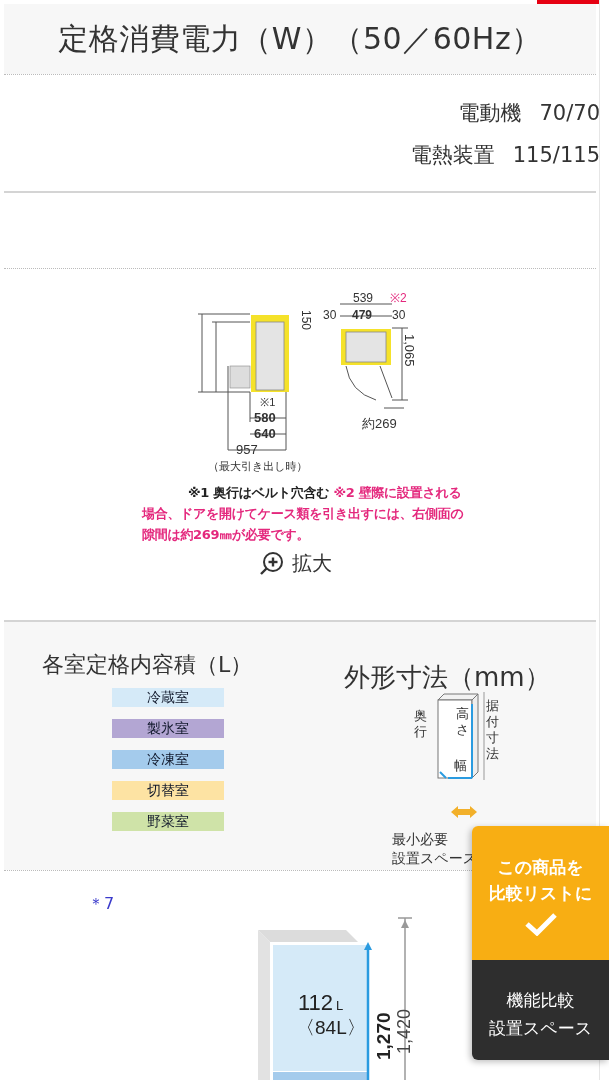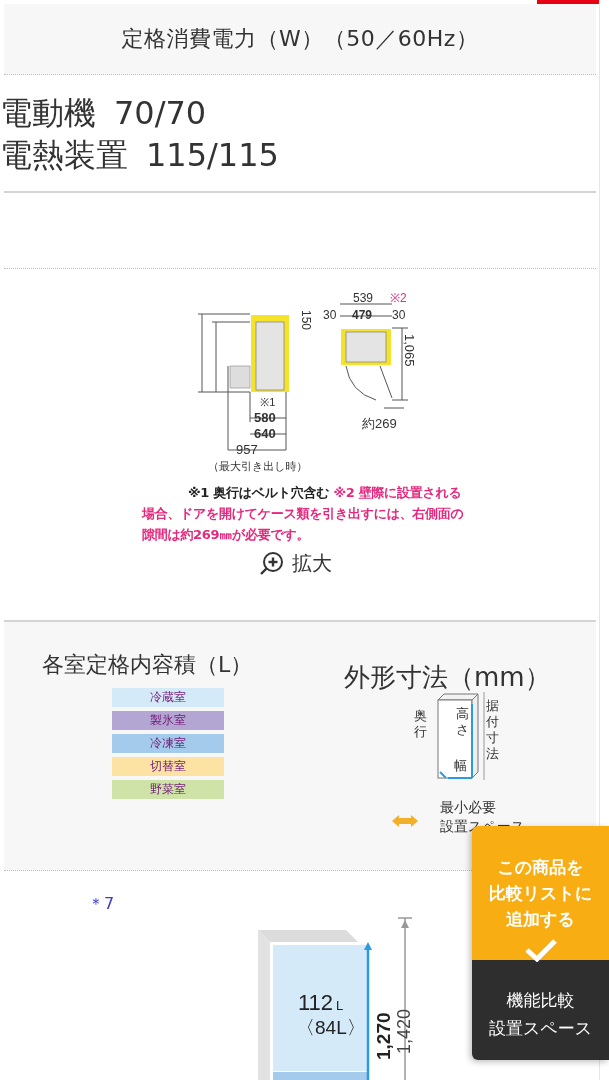--- a/index.html
+++ b/index.html
@@ -1,37 +1,37 @@
 <!DOCTYPE html>
 <html><head>
 <meta charset="utf-8">
 <style>
   * { box-sizing: border-box; margin: 0; padding: 0; }
   html, body { width: 609px; height: 1080px; overflow: hidden; background: #ffffff; }
   body { font-family: "DejaVu Sans", "Liberation Sans", sans-serif; color: #333; position: relative; }
   .page { position: absolute; left: 0; top: 0; width: 600px; height: 1080px; background: #fff; border-right: 1px solid #e6e6e6; }
   .top-red { position: absolute; top: 0; right: 0; width: 62px; height: 4px; background: #e60012; }
-  .head-row { position: absolute; left: 4px; width: 592px; background: #f7f7f7; display: flex; align-items: center; justify-content: center; font-size: 22px; color: #333; letter-spacing: 0.5px; }
+  .head-row { position: absolute; left: 4px; width: 592px; background: #f7f7f7; display: flex; align-items: center; justify-content: center; font-size: 30px; color: #333; letter-spacing: 0.5px; }
   .dotted { position: absolute; left: 4px; width: 592px; border-top: 1px dotted #bbb; }
   .solid { position: absolute; left: 4px; width: 592px; border-top: 2px solid #d4d4d4; }
-  .power-vals { position: absolute; top: 92px; left: 0; width: 600px; text-align: left; font-size: 32px; line-height: 42px; color: #333; }
+  .power-vals { position: absolute; top: 92px; left: 0; width: 600px; text-align: right; font-size: 21px; line-height: 42px; color: #333; }
   .power-vals .lbl { margin-right: 18px; }
   .fig { position: absolute; left: 180px; top: 282px; width: 290px; height: 200px; font-family: "Liberation Sans", sans-serif; }
   .note { position: absolute; left: 142px; top: 482px; width: 330px; font-size: 13px; line-height: 21px; font-weight: bold; letter-spacing: -0.3px; }
   .note .blk { color: #222; margin-left: 46px; }
   .note .pink { color: #e4287d; }
   .zoom-btn { position: absolute; left: 258px; top: 550px; display: flex; align-items: center; gap: 8px; font-size: 20px; color: #333; cursor: pointer; }
   .sec3 { position: absolute; left: 4px; top: 622px; width: 592px; height: 248px; background: #f7f7f7; }
   .sec3-title-l { position: absolute; left: 38px; top: 28px; font-size: 22px; color: #333; }
   .sec3-title-r { position: absolute; left: 340px; top: 38px; font-size: 26px; color: #333; }
   .legend { position: absolute; left: 108px; top: 66px; width: 112px; }
-  .legend .item { height: 19px; margin-bottom: 4px; text-align: center; font-size: 12px; line-height: 19px; color: #701a75; }
+  .legend .item { height: 19px; margin-bottom: 12px; text-align: center; font-size: 14px; line-height: 19px; color: #0f172a; }
   .legend-note { position: absolute; left: 110px; top: 182px; font-size: 13px; line-height: 20px; color: #333; letter-spacing: -0.5px; }
   .mini-fig { position: absolute; left: 408px; top: 690px; width: 110px; height: 96px; }
-  .min-space { position: absolute; left: 392px; top: 798px; display: flex; align-items: center; gap: 22px; font-size: 14px; line-height: 19px; color: #333; }
+  .min-space { position: absolute; left: 392px; top: 798px; display: flex; align-items: flex-end; gap: 12px; font-size: 14px; line-height: 19px; color: #333; flex-direction: column; }
   .star7 { position: absolute; left: 88px; top: 894px; font-size: 16px; color: #3a3acb; }
   .fridge { position: absolute; left: 250px; top: 914px; width: 200px; height: 166px; }
   .float-panel { position: absolute; left: 472px; top: 826px; width: 137px; height: 234px; border-radius: 6px 0 0 6px; overflow: hidden; box-shadow: -2px 2px 6px rgba(0,0,0,0.25); }
   .fp-add { height: 134px; background: #f8ae13; color: #fff; text-align: center; padding-top: 28px; font-size: 17px; line-height: 26px; font-weight: bold; cursor: pointer; }
   .fp-list { height: 108px; background: #2e2e2e; color: #fff; text-align: center; padding-top: 26px; font-size: 17px; line-height: 28px; cursor: pointer; }
   svg text { font-family: "Liberation Sans", sans-serif; }
 </style>
 </head>
 <body>
 
@@ -177,21 +177,20 @@
     <text x="86" y="96" font-size="13" fill="#222">L</text>
     <text x="46" y="120" font-size="19" fill="#222">〈84L〉</text>
     <text x="140" y="166" font-size="19" font-weight="bold" fill="#222" transform="rotate(-90 140 166)" dx="20">1,270</text>
     <text x="160" y="166" font-size="18" fill="#444" transform="rotate(-90 160 166)" dx="26">1,420</text>
   </svg>
 
   <div class="float-panel">
     <div class="fp-add">
       <div>この商品を</div>
       <div>比較リストに</div>
-      <div>追加する</div>
       <svg width="34" height="24" viewBox="0 0 34 24" style="margin-top:6px">
         <path d="M3 12 L13 21 L31 3" fill="none" stroke="#fff" stroke-width="5"></path>
       </svg>
     </div>
     <div class="fp-list">
       <div>機能比較</div>
       <div>設置スペース</div>
     </div>
   </div>
 </div>

